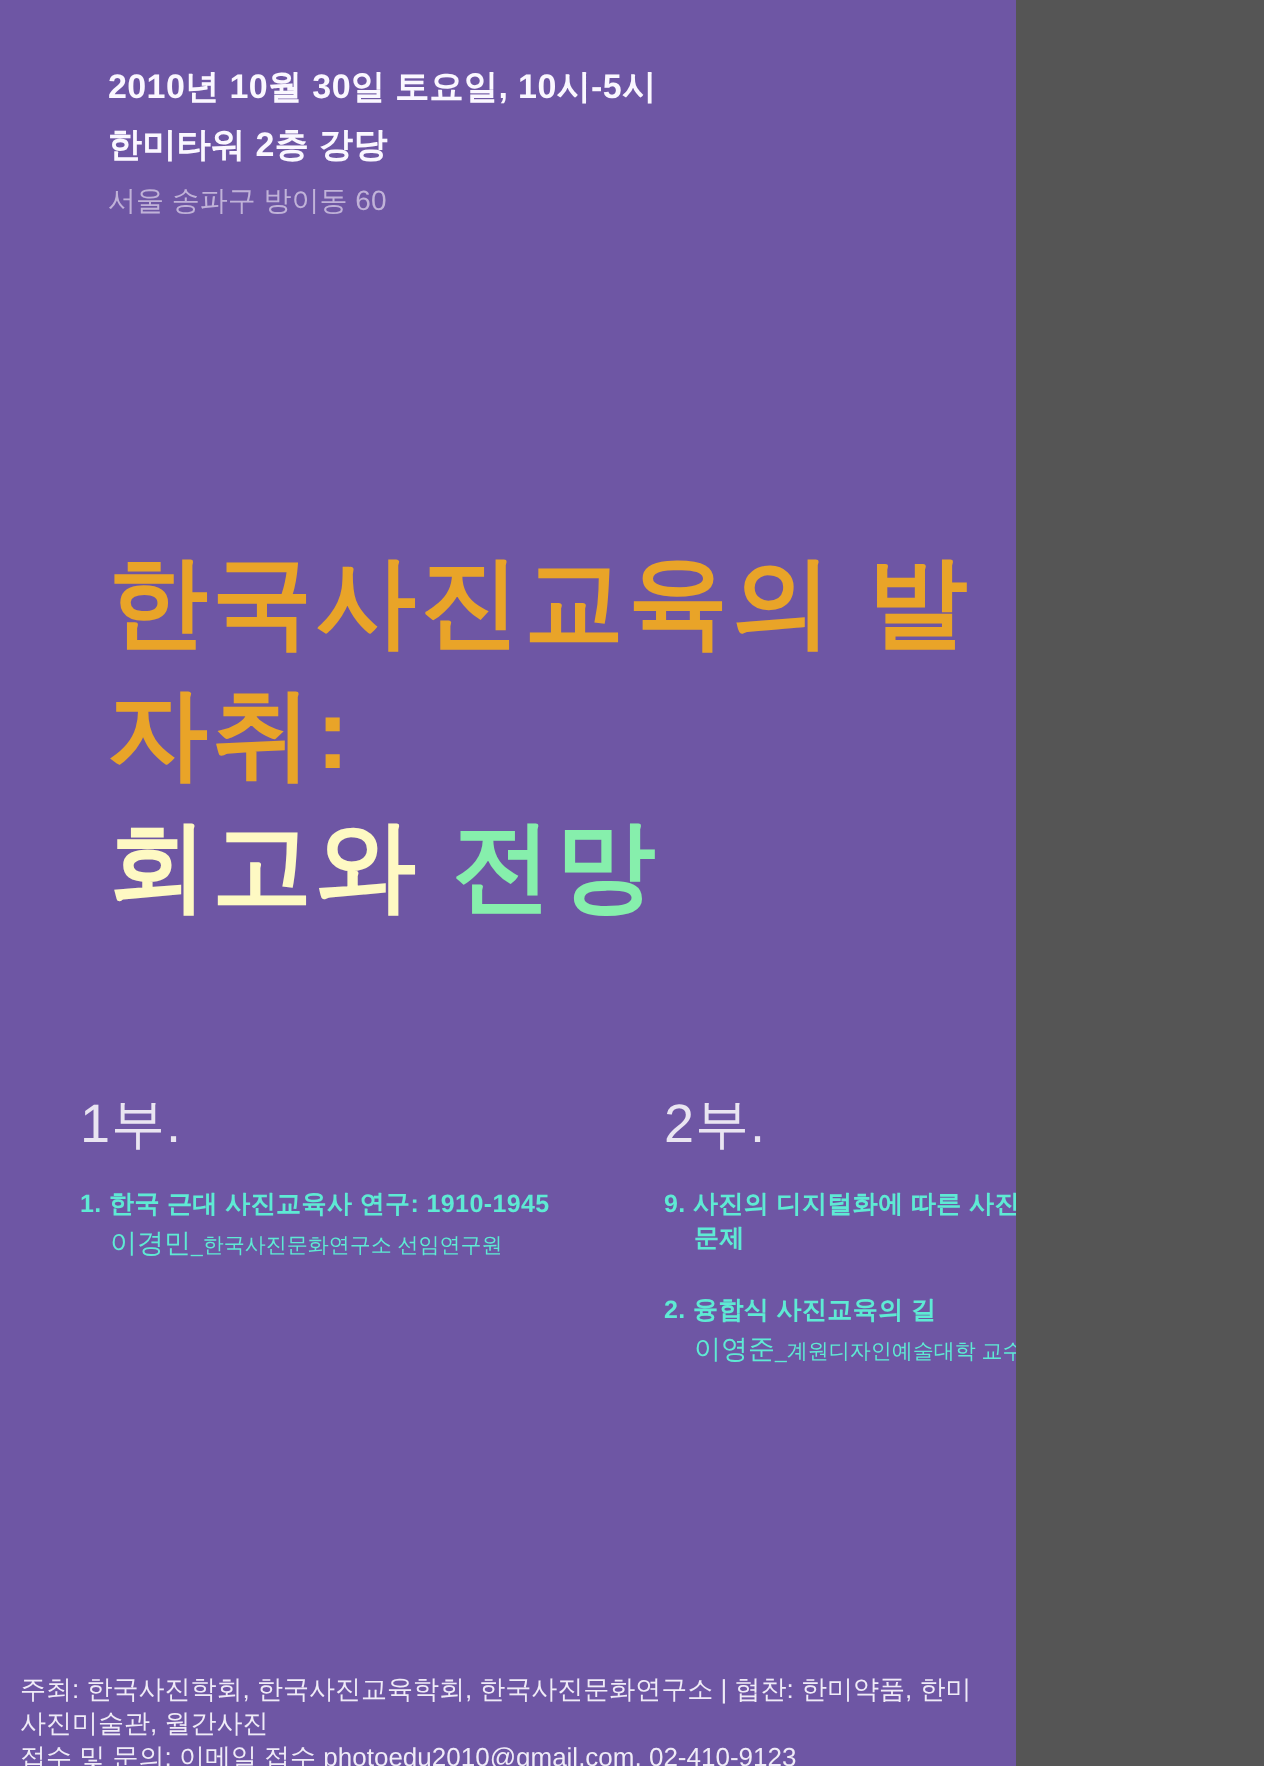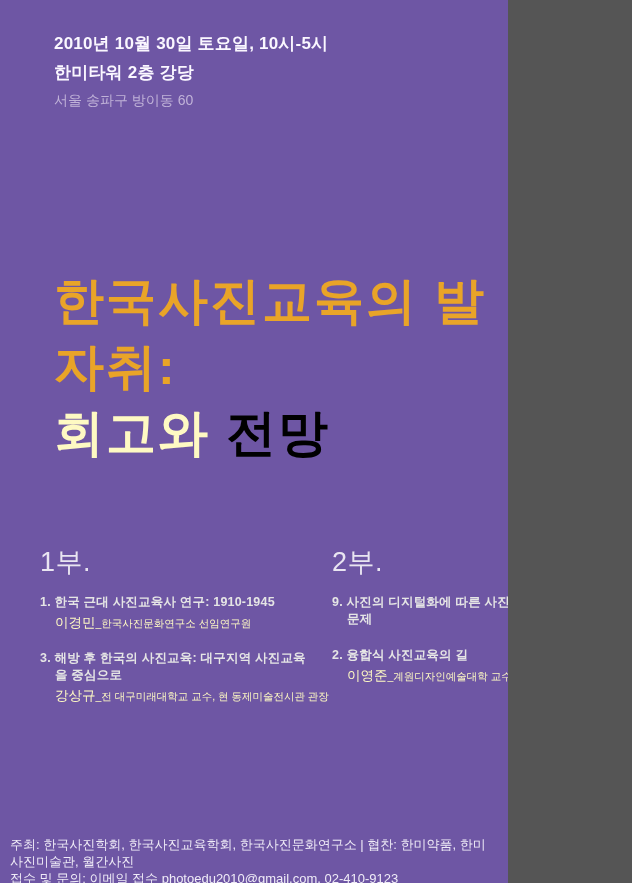--- a/index.html
+++ b/index.html
@@ -55,52 +55,52 @@
   .main-title {
     margin: 0;
     font-size: 50px;
     font-weight: 700;
     line-height: 66px;
     letter-spacing: 2px;
     color: #E9A428;
   }
   .main-title .line { display: block; }
   .main-title .muted { color: #fef9c3; }
-  .main-title .accent { color: #000000; font-family: Liberation Serif, serif; }
+  .main-title .accent { color: #86efac; font-family: Liberation Serif, serif; }
 
   
   .program-col {
     position: absolute;
     top: 546px;
   }
   .program-col.col1 { left: 40px;  width: 268px; }
   .program-col.col2 { left: 332px; width: 282px; }
   .part-heading {
     margin: 0 0 15px 0;
     font-size: 27px;
     font-weight: 400;
     color: #E9E5F1;
     line-height: 33px;
     letter-spacing: 0.5px;
   }
   .session-item { margin: 0 0 19px 0; }
   .session-title {
     font-size: 12.5px;
     font-weight: 700;
-    color: #e5e5e5;
+    color: #5eead4;
     line-height: 17px;
     padding-left: 15px;
     text-indent: -15px;
     margin: 0;
     letter-spacing: 0.2px;
   }
   .speaker-line {
     padding-left: 15px;
     margin-top: 3px;
-    color: #fef9c3;
+    color: #5eead4;
     line-height: 15px;
     white-space: nowrap;
   }
   .speaker-name  { font-size: 13.5px; font-weight: 400; }
   .speaker-affil { font-size: 10.5px; font-weight: 400; }
 
   
   .poster-footer {
     position: absolute;
     left: 0;
@@ -137,26 +137,20 @@
     <div class="session-item">
       <p class="session-title">1. 한국 근대 사진교육사 연구: 1910-1945</p>
       <div class="speaker-line">
         <span class="speaker-name">이경민</span><span class="speaker-affil">_한국사진문화연구소 선임연구원</span>
       </div>
     </div>
 
     <div class="session-item">
     </div>
 
-    <div class="session-item">
-      <p class="session-title">3. 해방 후 한국의 사진교육: 대구지역 사진교육을 중심으로</p>
-      <div class="speaker-line">
-        <span class="speaker-name">강상규</span><span class="speaker-affil">_전 대구미래대학교 교수, 현 동제미술전시관 관장</span>
-      </div>
-    </div>
   </section>
 
   <section class="program-col col2">
     <h2 class="part-heading">2부.</h2>
 
     <div class="session-item">
       <p class="session-title">9. 사진의 디지털화에 따른 사진교육계의 현실과 문제</p>
     </div>
 
     <div class="session-item">

